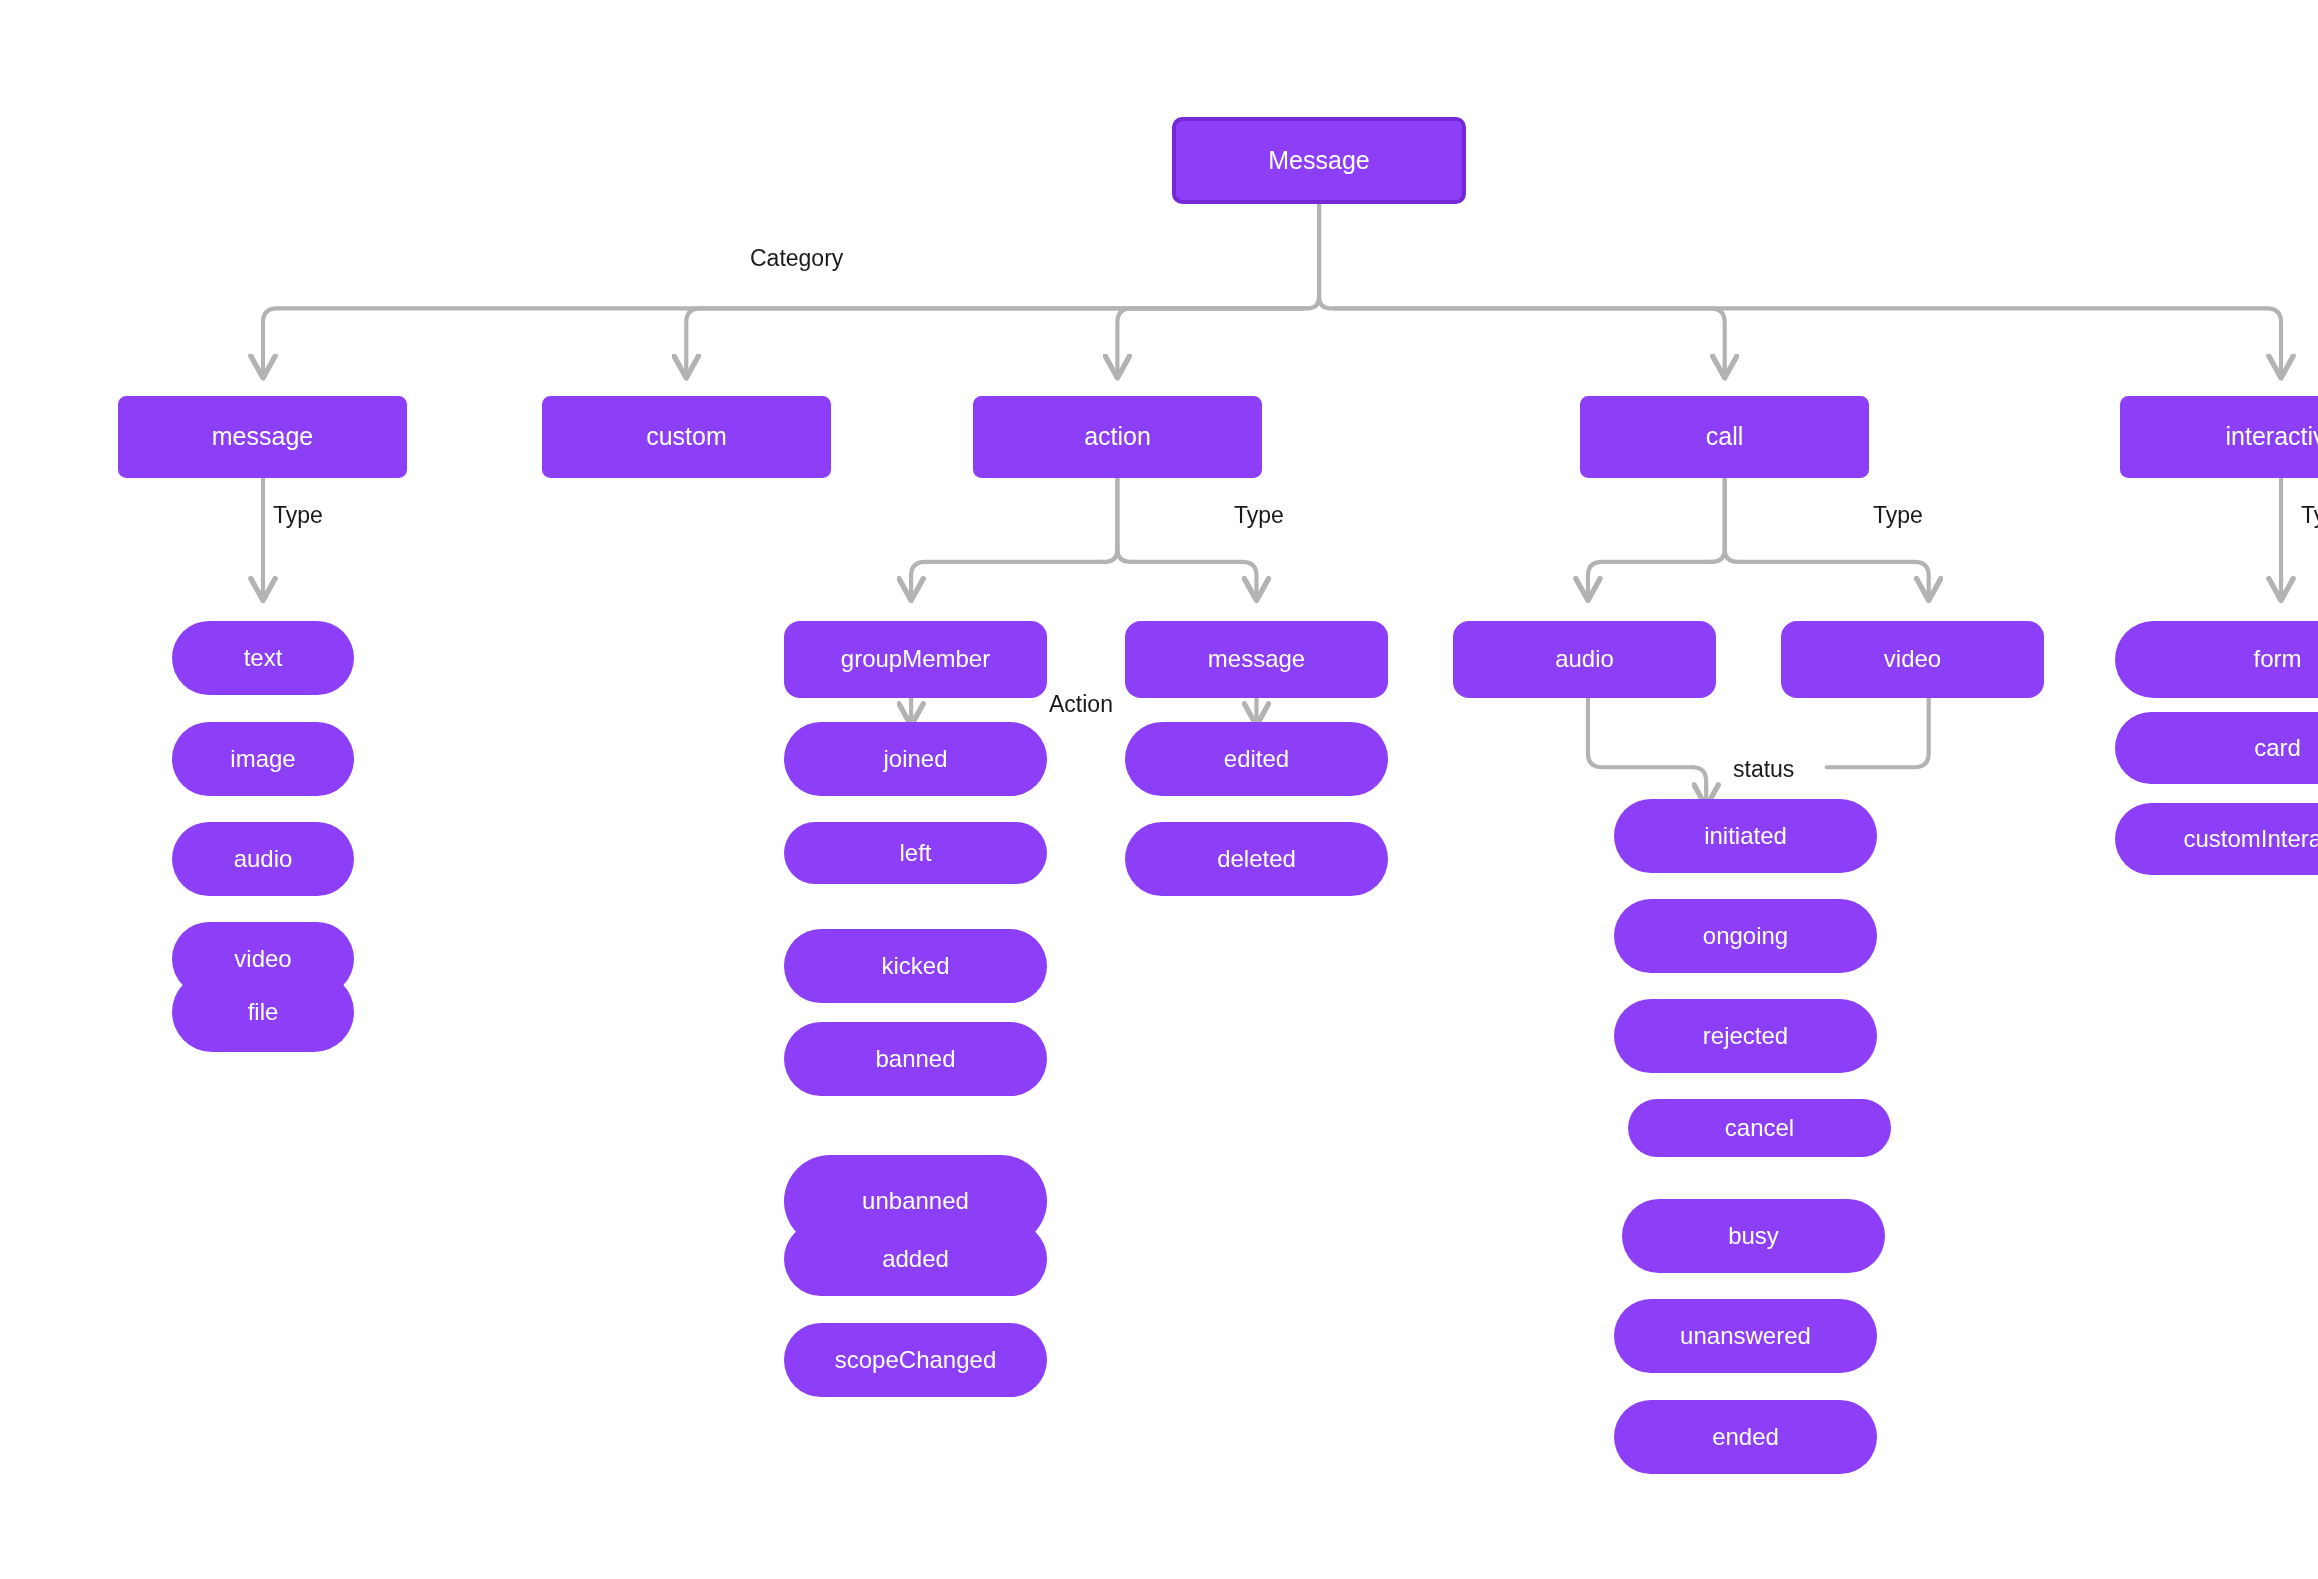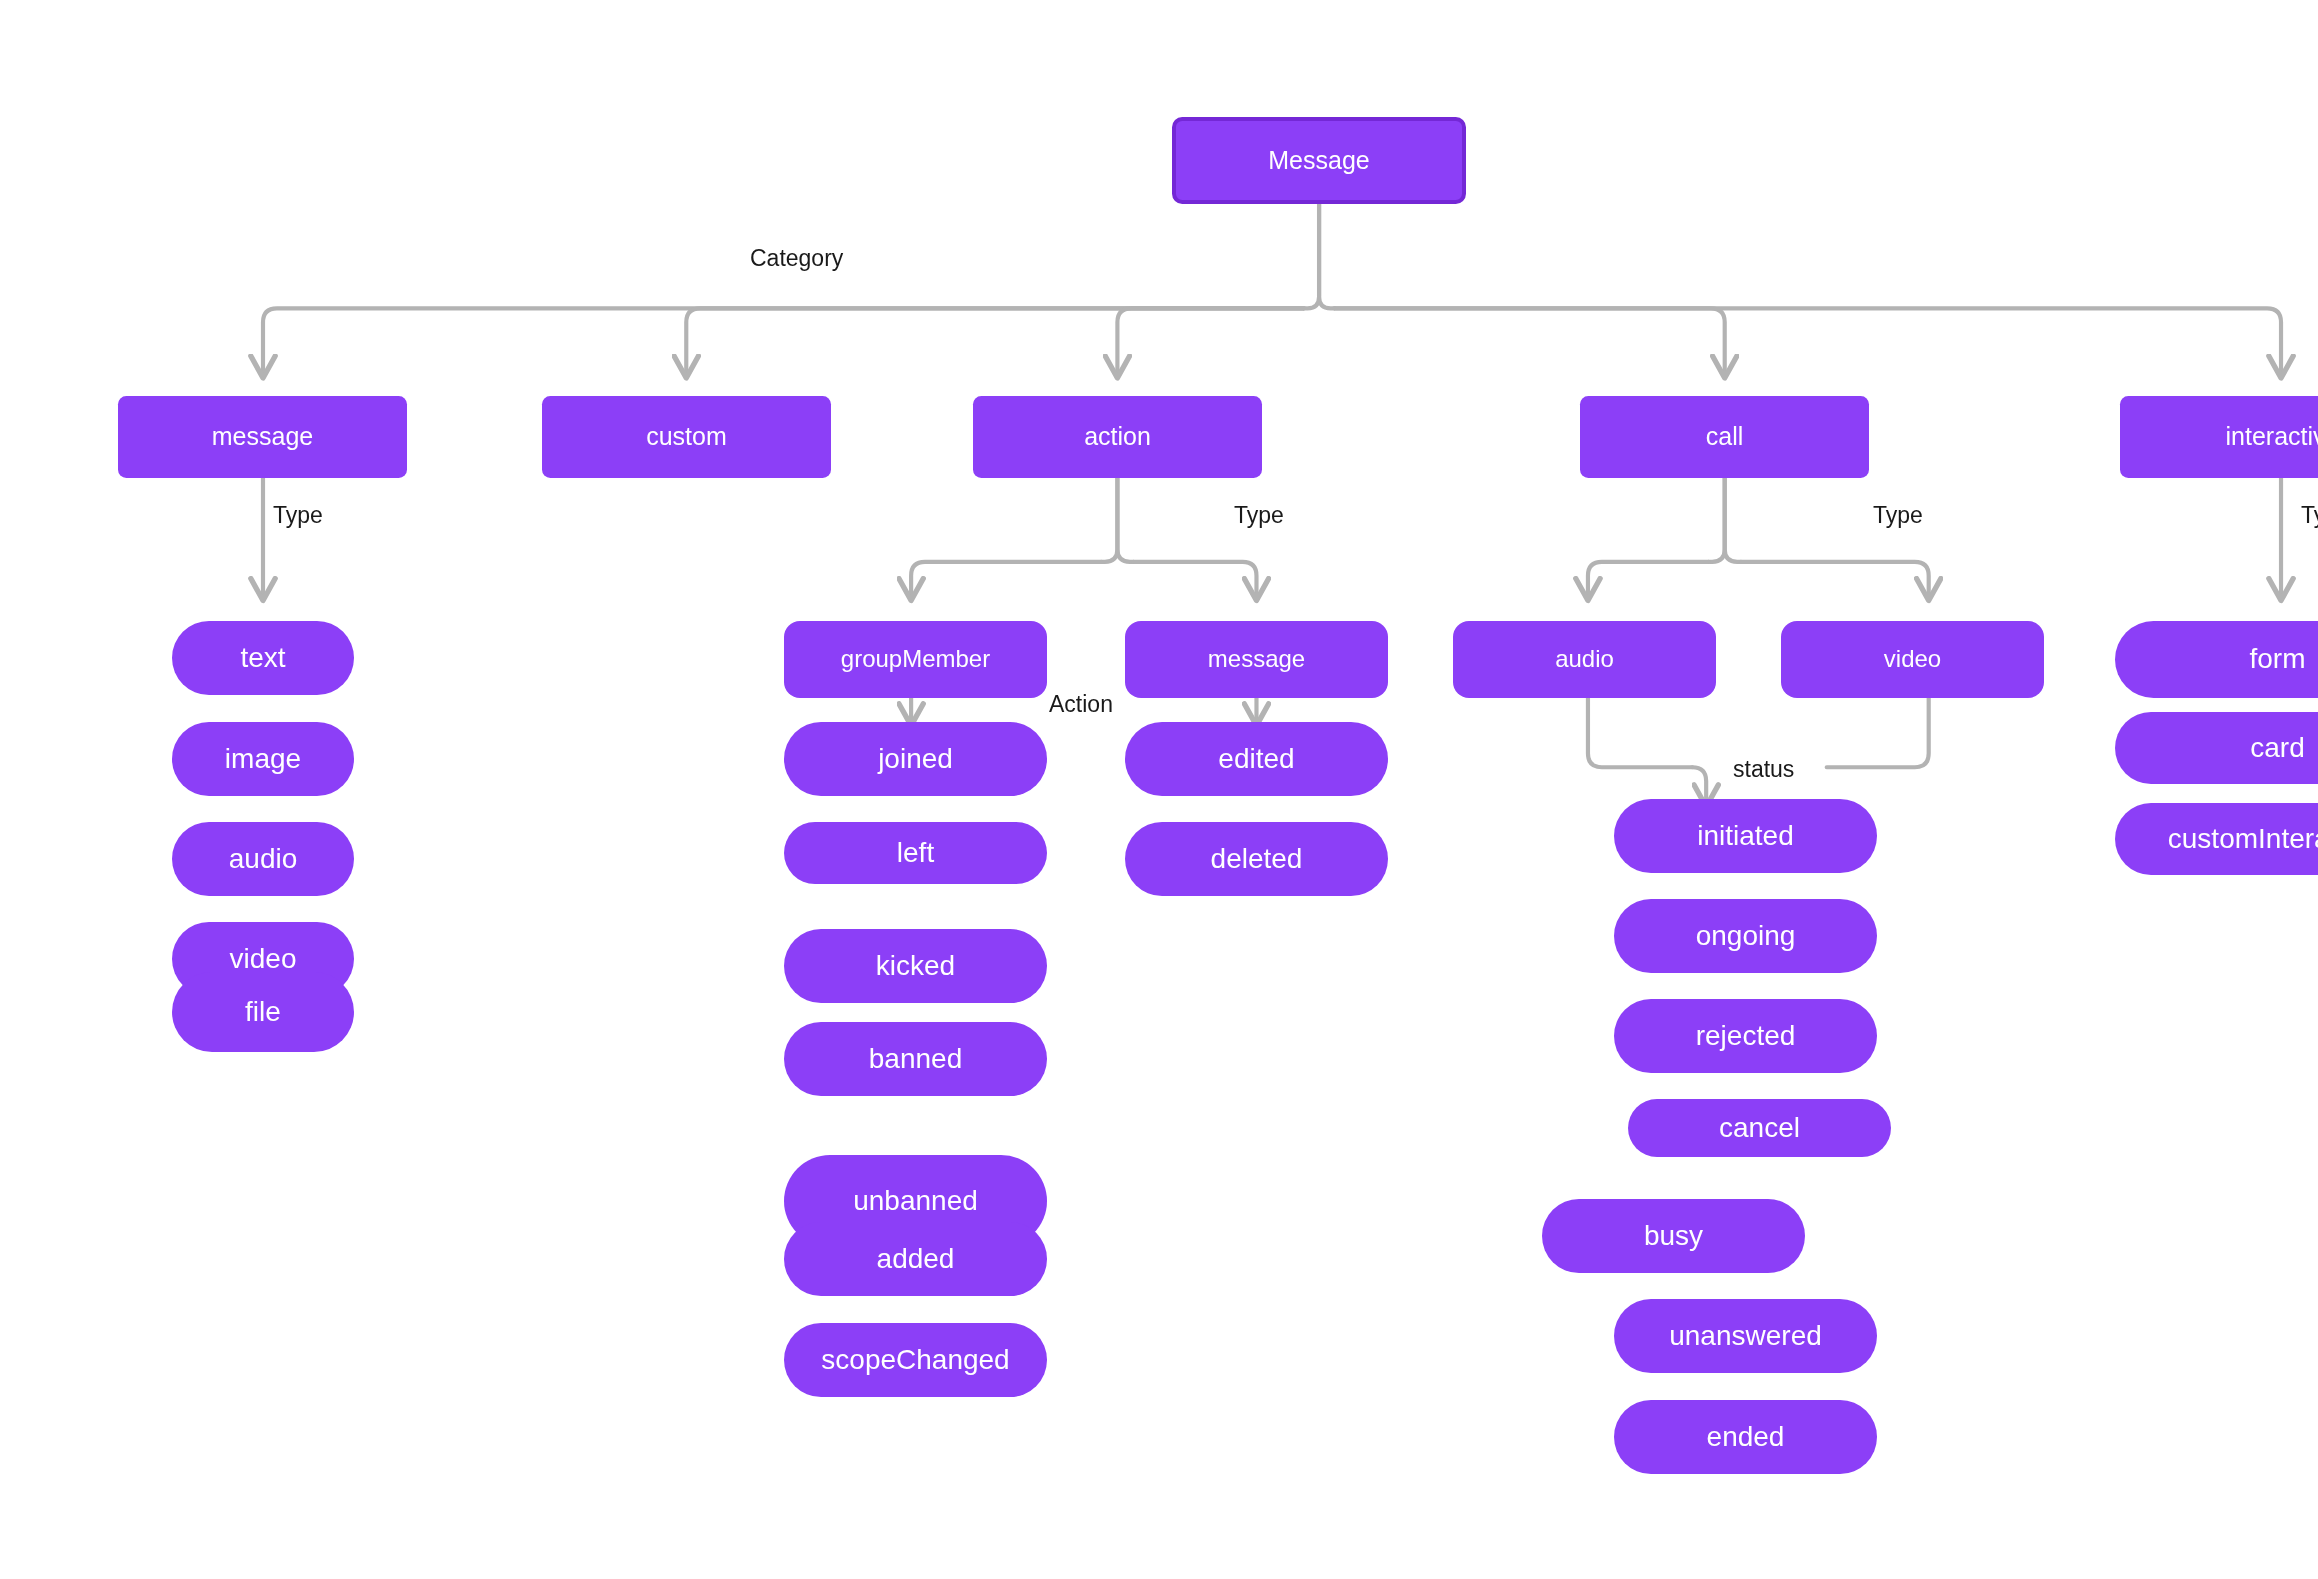--- a/index.html
+++ b/index.html
@@ -44,21 +44,21 @@
   .node.cat{
     border-radius:8.3px;
     font-size:25px;
   }
   .node.sub{
     border-radius:16px;
     font-size:24px;
   }
   .node.pill{
     border-radius:463px;
-    font-size:28px;
+    font-size:24px;
   }
   .edge-label{
     position:absolute;
     color:#1a1a1a;
     font-size:23px;
     line-height:1;
     white-space:nowrap;
     z-index:3;
   }
 </style>
@@ -203,21 +203,21 @@
   </div>
   <div class="node pill" style="left:1614px; top:899px; width:263px; height:74px;">
     <span>ongoing</span>
   </div>
   <div class="node pill" style="left:1614px; top:999px; width:263px; height:74px;">
     <span>rejected</span>
   </div>
   <div class="node pill" style="left:1628px; top:1099px; width:263px; height:58px;justify-content:center;">
     <span>cancel</span>
   </div>
-  <div class="node pill" style="left:1542px; top:1199px; width:263px; height:74px;">
+  <div class="node pill" style="left:1622px; top:1199px; width:263px; height:74px;">
     <span>busy</span>
   </div>
   <div class="node pill" style="left:1614px; top:1299px; width:263px; height:74px;">
     <span>unanswered</span>
   </div>
   <div class="node pill" style="left:1614px; top:1400px; width:263px; height:74px;">
     <span>ended</span>
   </div>
 
   <div class="node pill" style="left:2115px; top:621px; width:325px; height:77px;">

